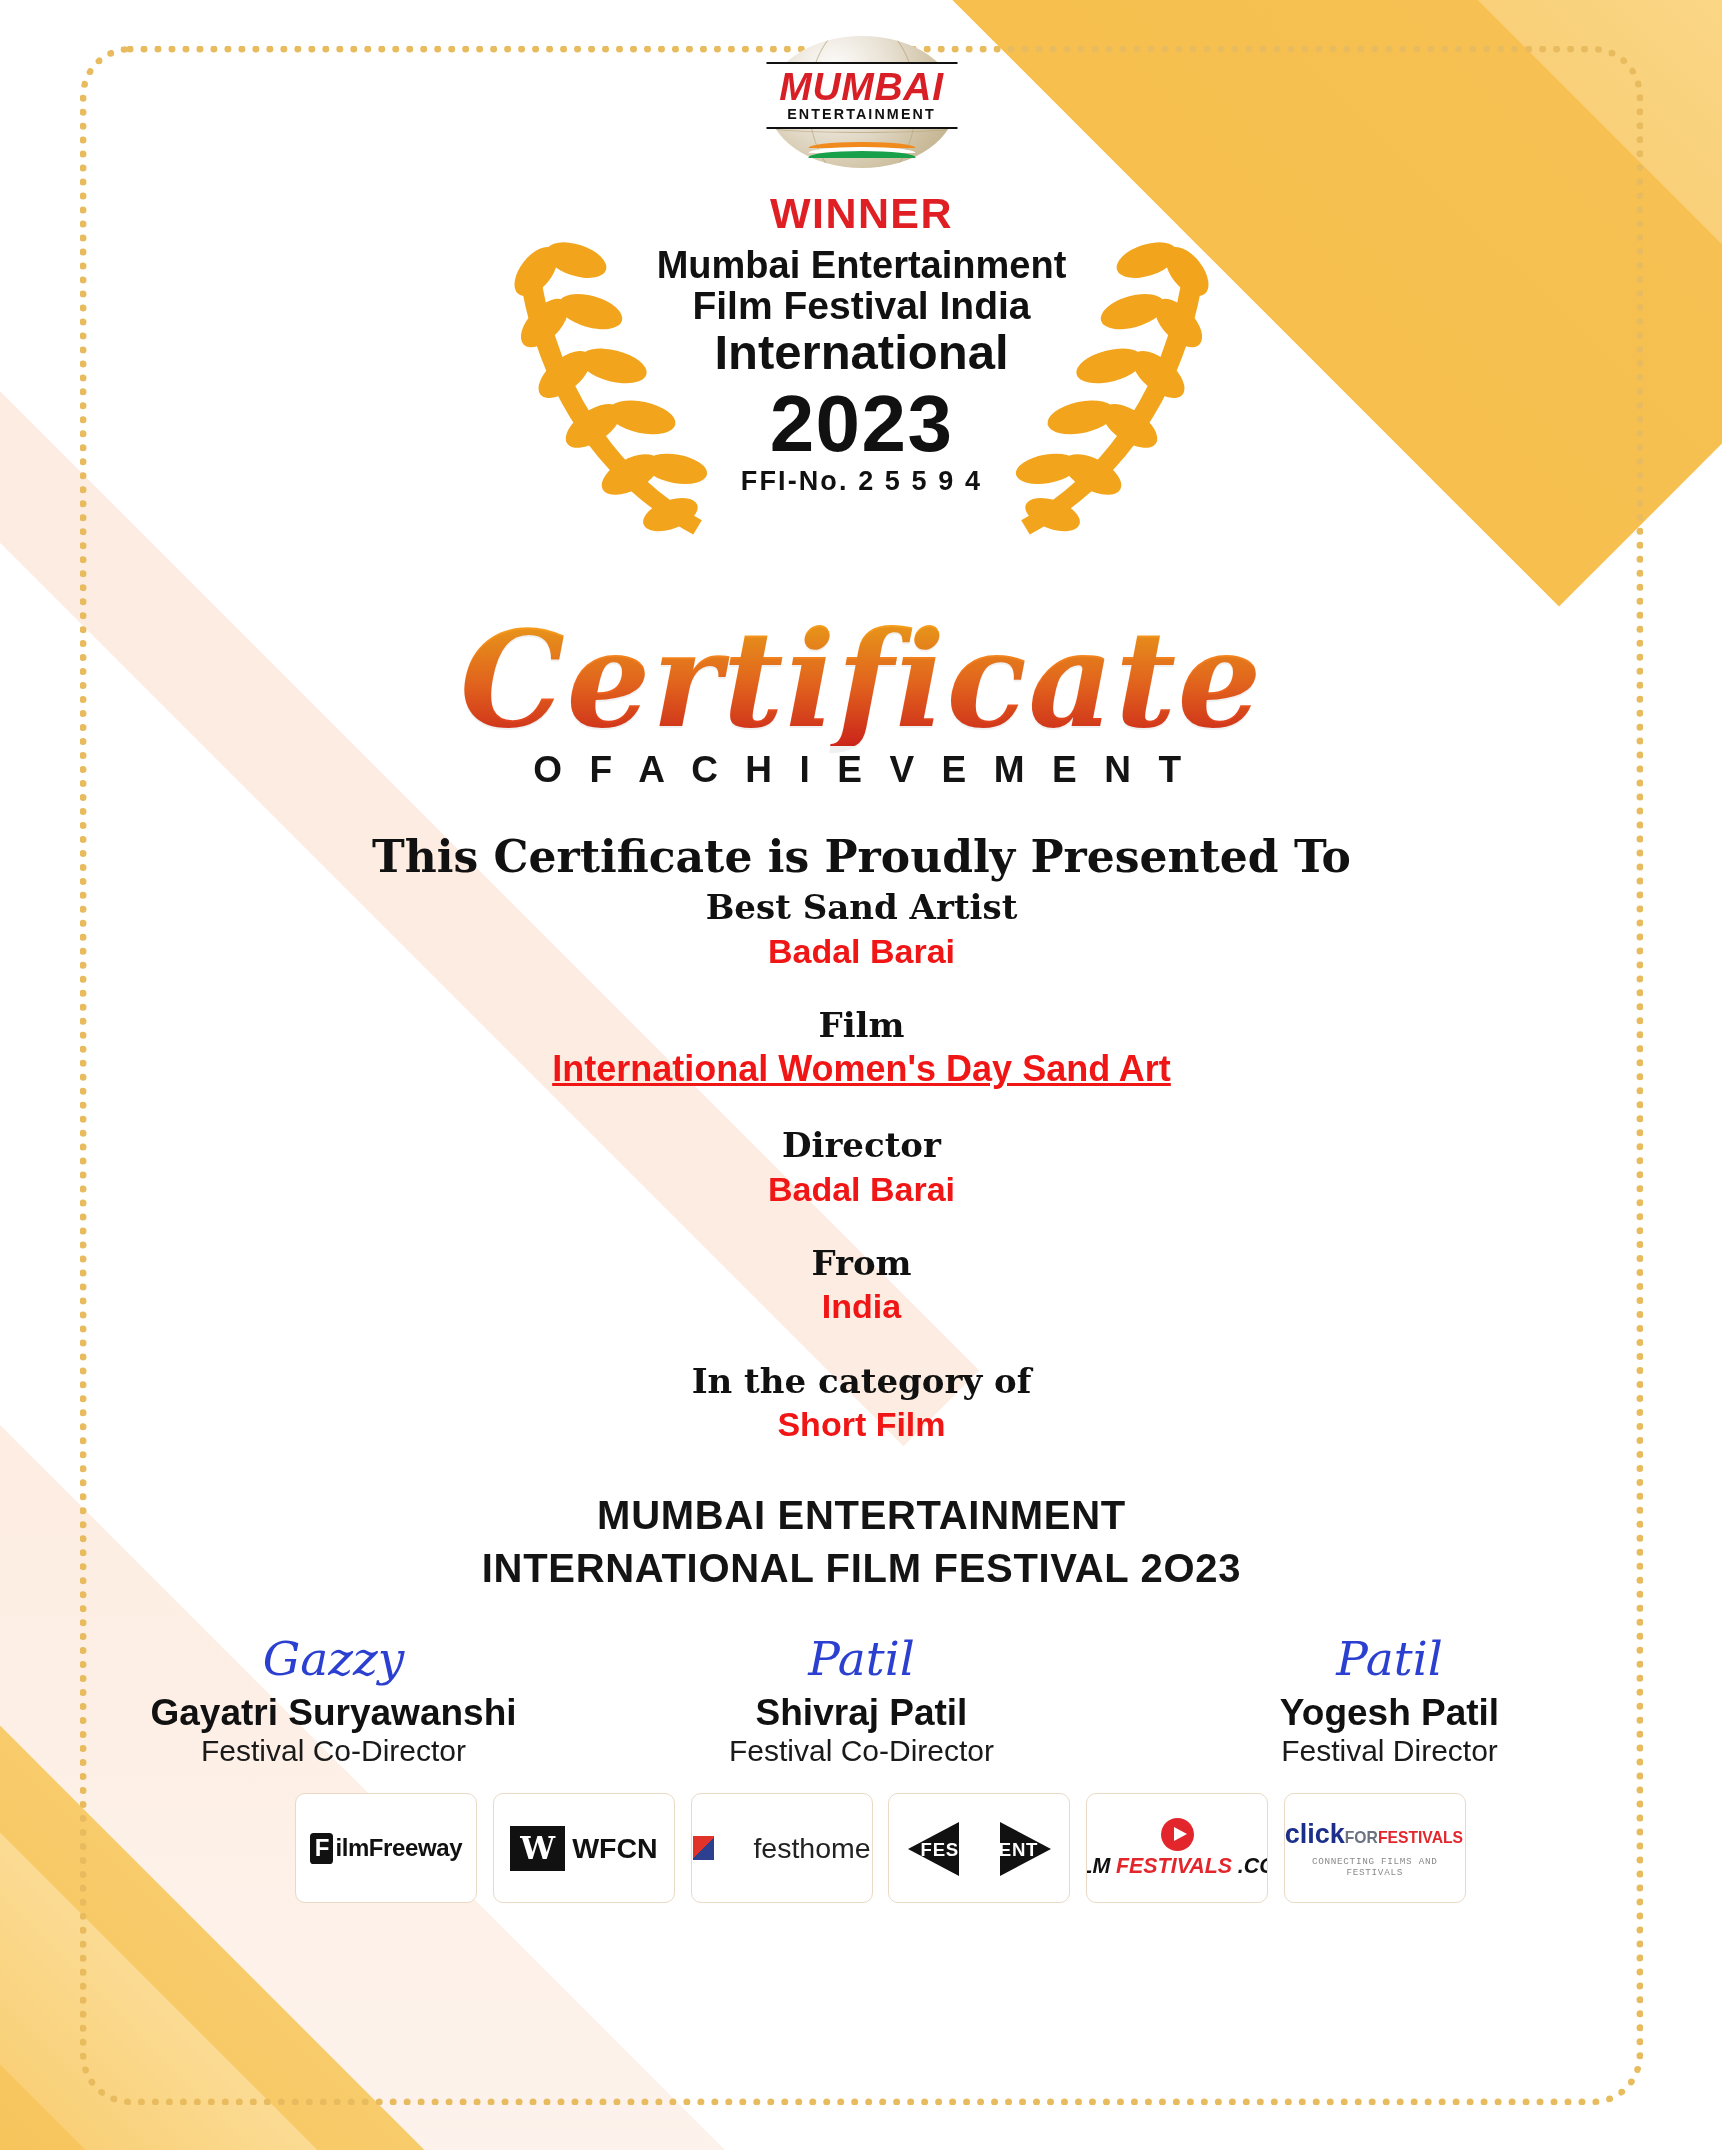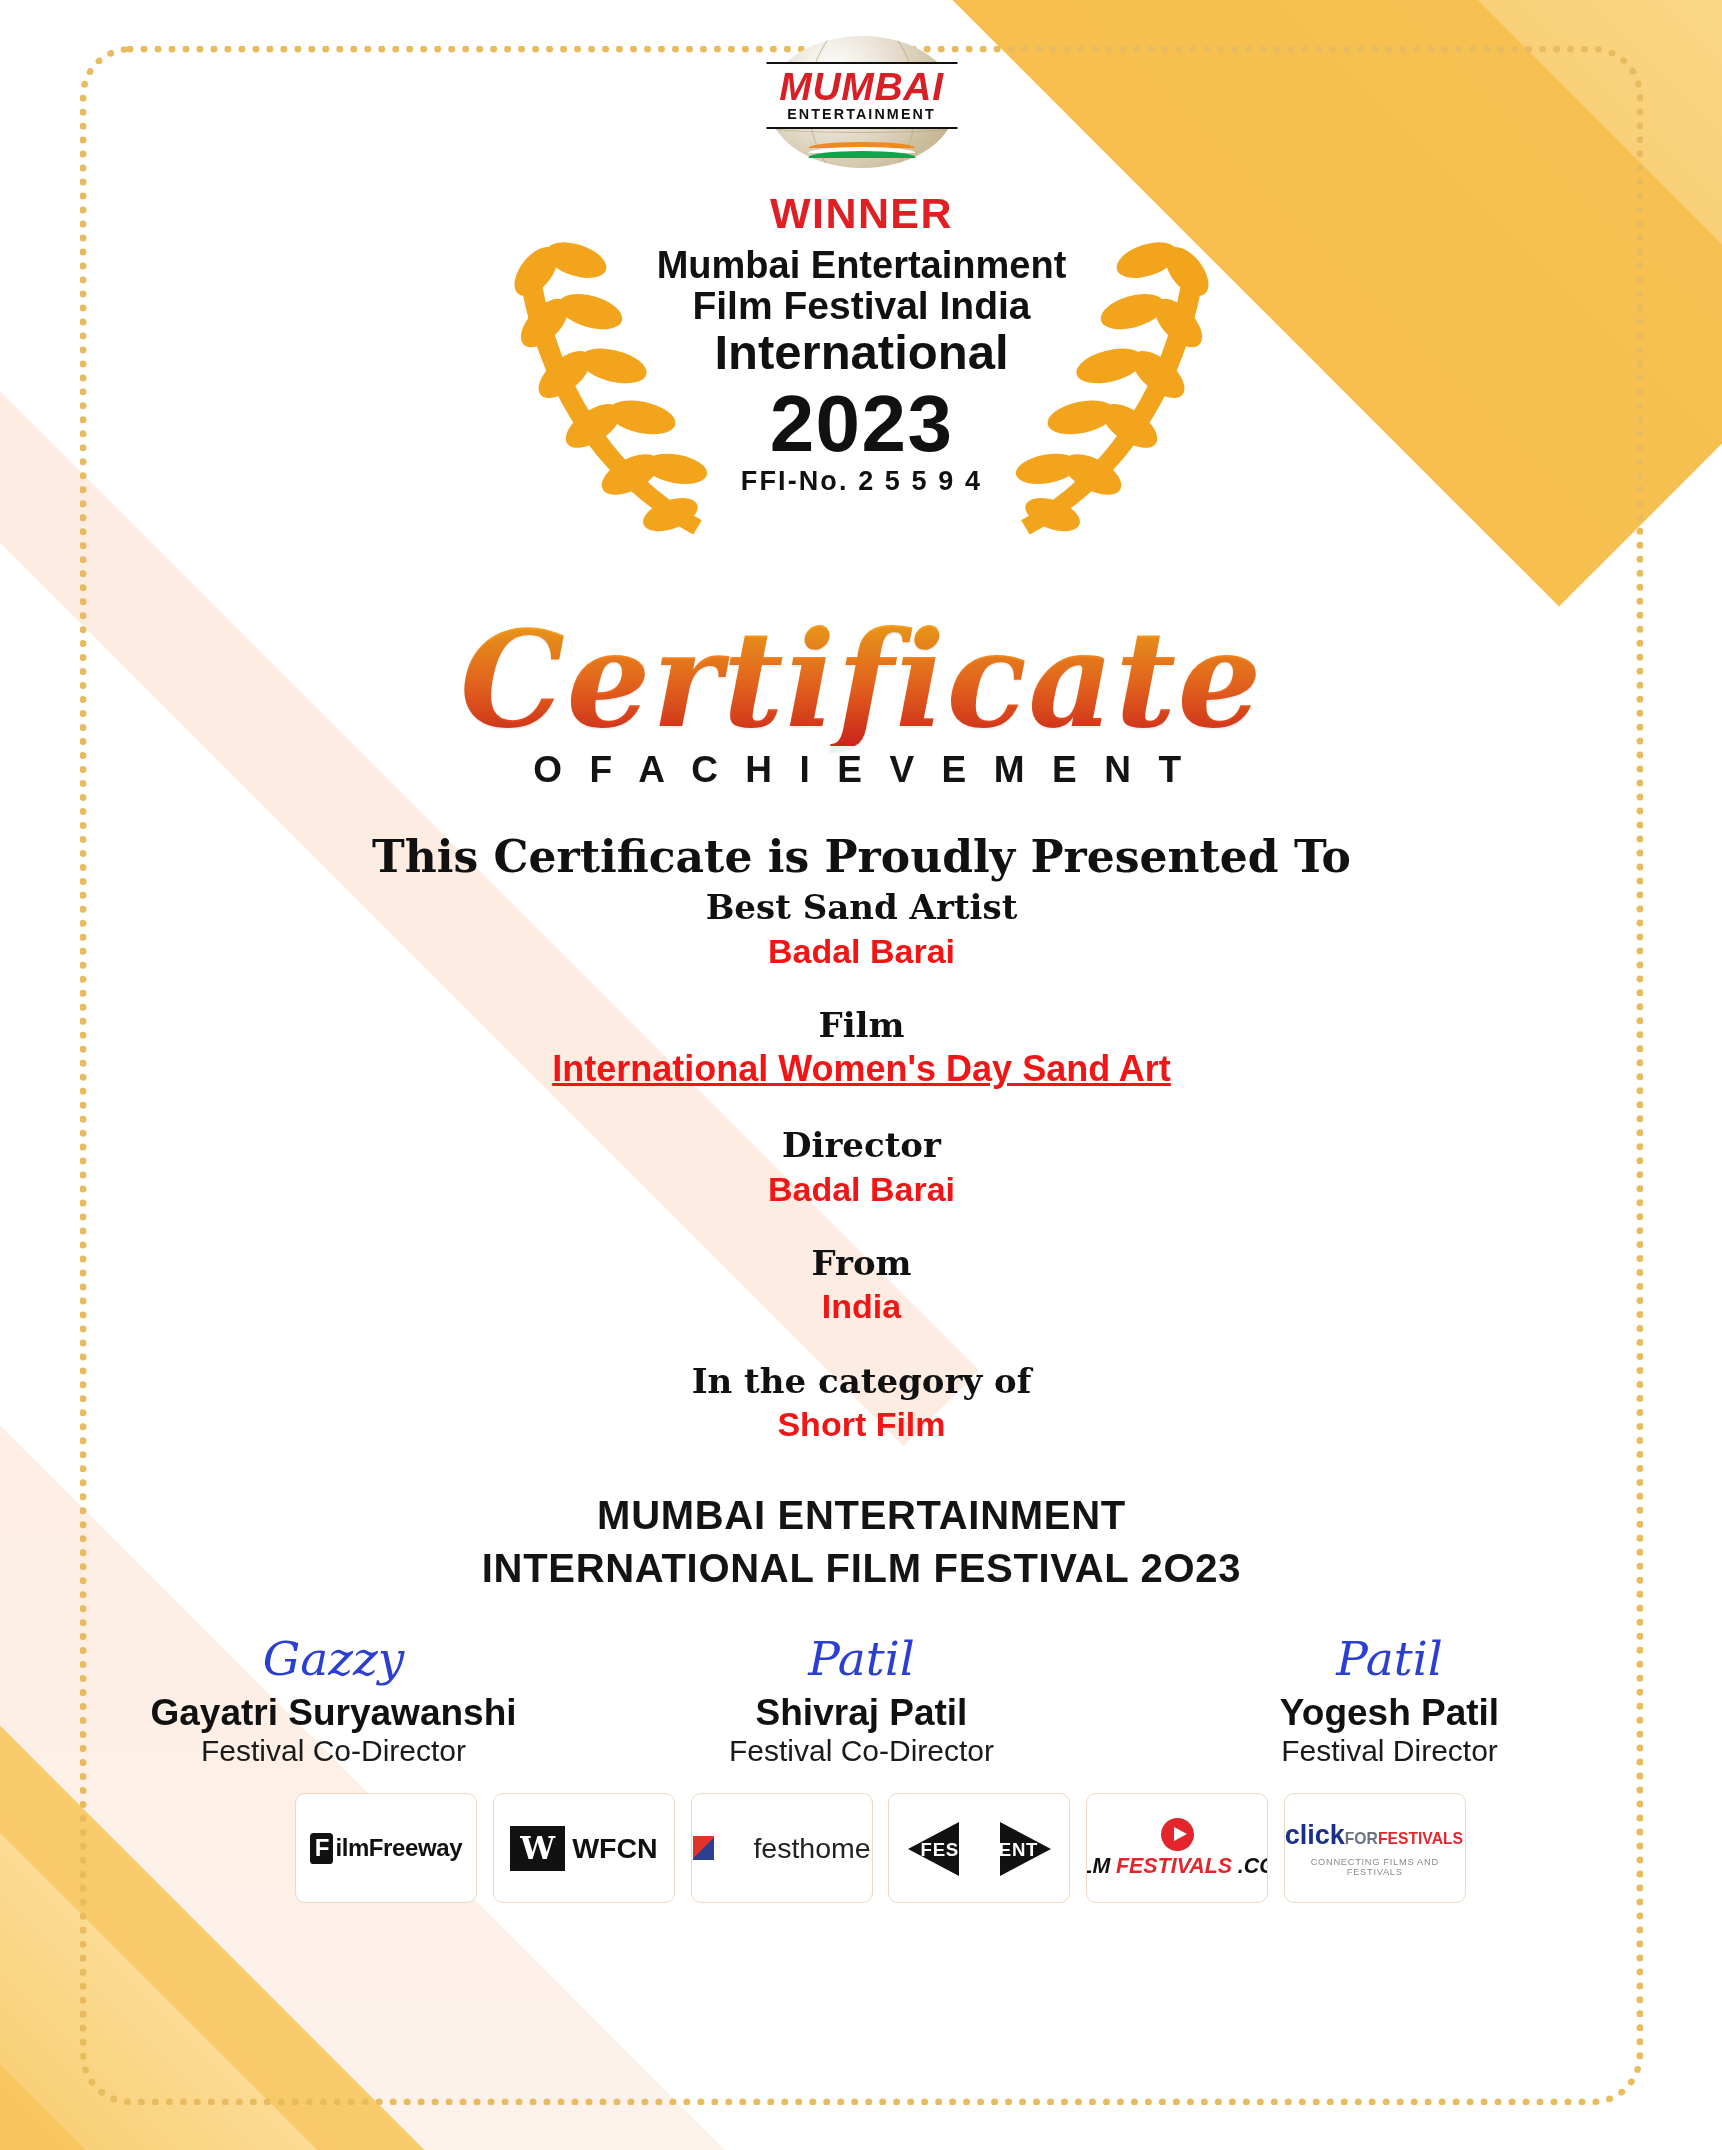--- a/index.html
+++ b/index.html
@@ -439,21 +439,21 @@
     font-size: 27px;
     color: #1b2f8a;
   }
   .p-click .row1 span.for {
     color: #6b7280;
     font-size: 15.7px;
     letter-spacing: 0;
   }
   .p-click .row1 span.fests { color: #e2262c; font-size: 15.7px; }
   .p-click .row2 {
-    font-family: Liberation Sans, sans-serif;
+    font-family: Liberation Mono, monospace;
     font-size: 9.3px;
     color: #8a8a8a;
     letter-spacing: 0.7px;
     margin-top: 6px;
   }
 </style>
 </head>
 <body>
 
 <div class="certificate">

